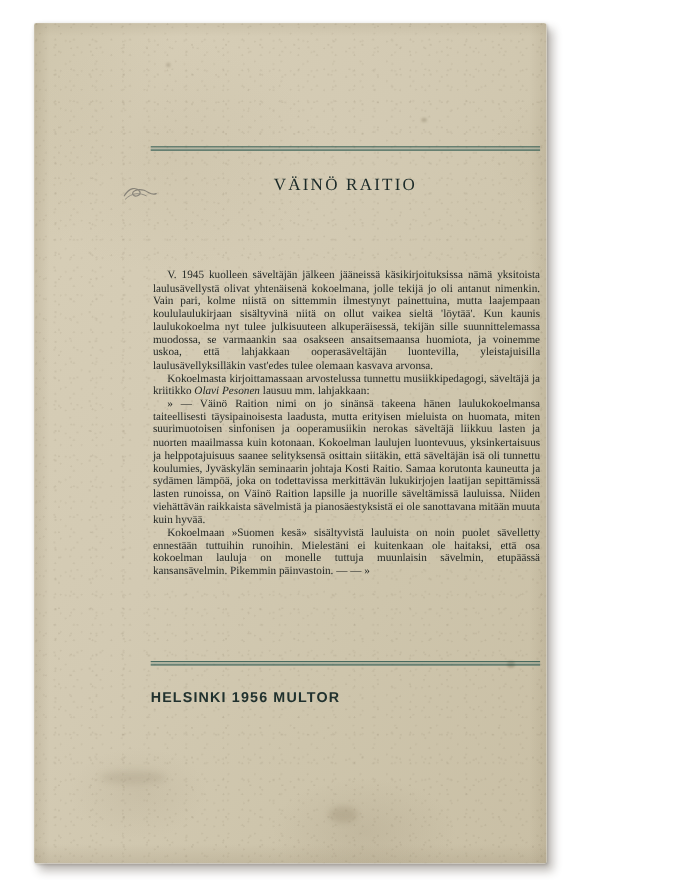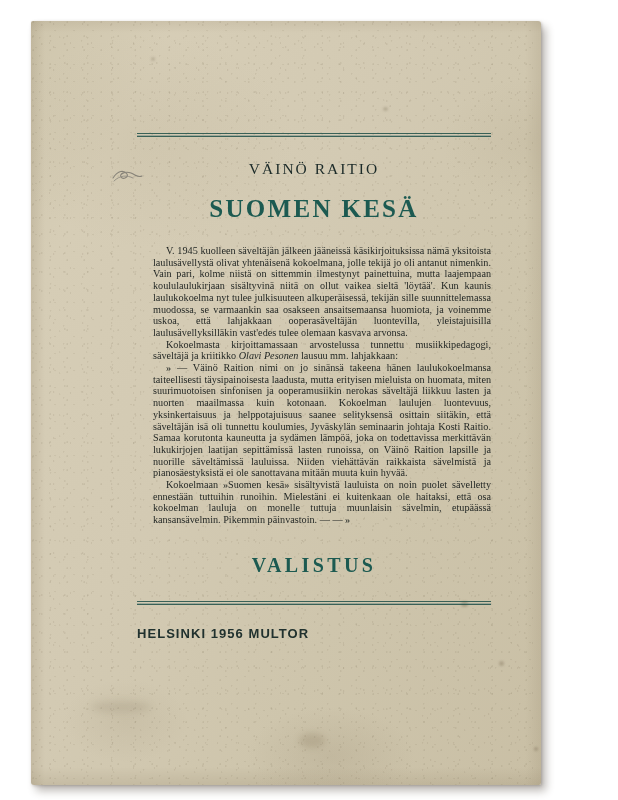--- a/index.html
+++ b/index.html
@@ -25,21 +25,20 @@
       radial-gradient(ellipse 120px 70px at 300px 735px, rgba(120,105,80,.13), rgba(120,105,80,0) 70%),
       radial-gradient(ellipse 90px 60px at 95px 700px, rgba(130,115,88,.10), rgba(130,115,88,0) 70%),
       radial-gradient(ellipse 130px 90px at 500px 120px, rgba(150,135,105,.09), rgba(150,135,105,0) 70%),
       radial-gradient(ellipse 200px 150px at 120px 120px, rgba(160,146,114,.10), rgba(160,146,114,0) 72%),
       linear-gradient(118deg, #cfc6ad 0%, #d6cdb6 16%, #d3cab3 42%, #cec5ac 68%, #c9bfa5 100%);
     box-shadow:
       5px 6px 9px rgba(60,50,35,.33),
       1px 1px 3px rgba(60,50,35,.25);
     border-radius:2px 3px 2px 3px;
     overflow:hidden;
-    padding-left:44px;
   }
   
   .grain{
     position:absolute;inset:0;
     pointer-events:none;
     opacity:.5;
     background-image:
       radial-gradient(circle at 13% 8%, rgba(90,76,52,.22) .6px, transparent 1.1px),
       radial-gradient(circle at 47% 21%, rgba(90,76,52,.18) .6px, transparent 1.1px),
       radial-gradient(circle at 78% 13%, rgba(90,76,52,.20) .6px, transparent 1.1px),
@@ -125,21 +124,21 @@
     position:absolute;
     top:224px;left:0;width:354px;
     font-family:"Liberation Serif", serif;
     font-size:10.2px;
     line-height:11.7px;
     color:#1f2422;
     text-align:justify;
     text-justify:inter-word;
   }
   .body p{
-    margin:0 0 0 16px;
+    margin:0 0 0 2px;
     text-indent:13px;
     hyphens:manual;
   }
   .body i{font-style:italic;}
 
   .publisher{
     position:absolute;
     top:533px;left:0;width:354px;
     text-align:center;
     font-family:"Liberation Serif", serif;
@@ -183,30 +182,28 @@
     </svg>
 
     <div class="content">
 
       <div class="rule rule-top">
           <i></i>
         </div>
 
       <div class="author">VÄINÖ RAITIO</div>
 
-      <div class="booktitle">SUOMEN KESÄ</div>
 
       <div class="body">
         <p>V. 1945 kuolleen säveltäjän jälkeen jääneissä käsikirjoituksissa nämä yksitoista laulusävellystä olivat yhtenäisenä kokoelmana, jolle tekijä jo oli antanut nimenkin. Vain pari, kolme niistä on sittemmin ilmestynyt painettuina, mutta laajempaan koululaulukirjaan sisältyvinä niitä on ollut vaikea sieltä 'löytää'. Kun kaunis laulukokoelma nyt tulee julkisuuteen alkuperäisessä, tekijän sille suunnittelemassa muodossa, se varmaankin saa osakseen ansaitsemaansa huomiota, ja voinemme uskoa, että lahjakkaan ooperasäveltäjän luontevilla, yleistajuisilla laulusävellyksilläkin vast'edes tulee olemaan kasvava arvonsa.</p>
         <p><span>Kokoelmasta kirjoittamassaan arvostelussa tunnettu musiikkipedagogi, säveltäjä ja kriitikko </span><i>Olavi Pesonen</i><span> lausuu mm. lahjakkaan:</span></p>
         <p>» — Väinö Raition nimi on jo sinänsä takeena hänen laulukokoelmansa taiteellisesti täysipainoisesta laadusta, mutta erityisen mieluista on huomata, miten suurimuotoisen sinfonisen ja ooperamusiikin nerokas säveltäjä liikkuu lasten ja nuorten maailmassa kuin kotonaan. Kokoelman laulujen luontevuus, yksinkertaisuus ja helppotajuisuus saanee selityksensä osittain siitäkin, että säveltäjän isä oli tunnettu koulumies, Jyväskylän seminaarin johtaja Kosti Raitio. Samaa korutonta kauneutta ja sydämen lämpöä, joka on todettavissa merkittävän lukukirjojen laatijan sepittämissä lasten runoissa, on Väinö Raition lapsille ja nuorille säveltämissä lauluissa. Niiden viehättävän raikkaista sävelmistä ja pianosäestyksistä ei ole sanottavana mitään muuta kuin hyvää.</p>
         <p>Kokoelmaan »Suomen kesä» sisältyvistä lauluista on noin puolet sävelletty ennestään tuttuihin runoihin. Mielestäni ei kuitenkaan ole haitaksi, että osa kokoelman lauluja on monelle tuttuja muunlaisin sävelmin, etupäässä kansansävelmin. Pikemmin päinvastoin. — — »</p>
       </div>
 
-      <div class="publisher">VALISTUS</div>
 
       <div class="rule rule-bottom">
           <i></i>
         </div>
 
       <div class="imprint">HELSINKI 1956 MULTOR</div>
 
     </div>
   </div>
 </div>

